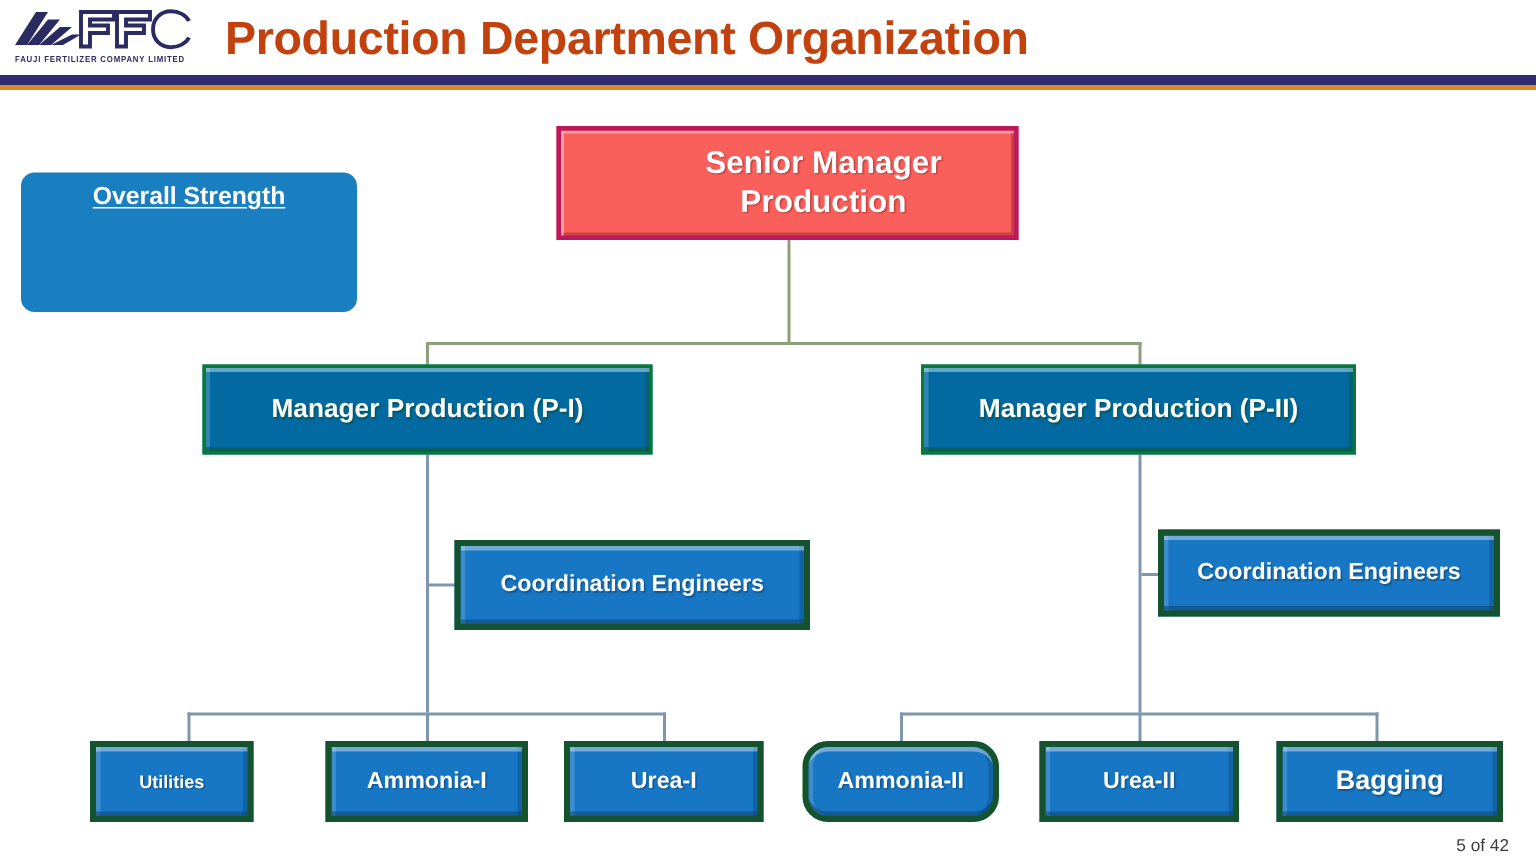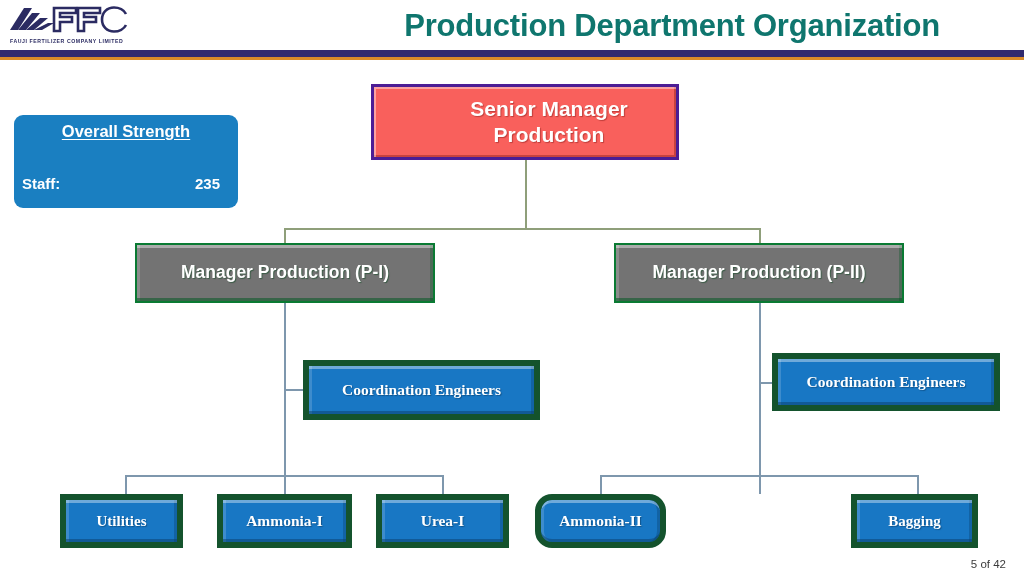--- a/index.html
+++ b/index.html
@@ -47,24 +47,24 @@
     white-space: nowrap;
     transform: scaleY(1.1);
     transform-origin: left top;
   }
 
   #page-title {
     position: absolute;
     left: 150px;
     top: 8px;
     width: 790px;
-    text-align: right;
+    text-align: left;
     font-size: 31px;
     font-weight: bold;
-    color: #0f766e;
+    color: #c2410c;
     letter-spacing: -0.2px;
     white-space: nowrap;
   }
 
   #bar-navy {
     position: absolute;
     left: 0;
     top: 50px;
     width: 1024px;
     height: 7px;
@@ -142,49 +142,48 @@
     justify-content: center;
     text-align: center;
     color: #ffffff;
     font-weight: bold;
     line-height: 1.22;
   }
 
   
   .node.red {
     background: #f9605c;
-    border: 3px solid #4c1d95;
+    border: 3px solid #be185d;
     box-shadow:
       inset 3px 3px 0 -1px rgba(255,255,255,0.42),
       inset -3px -3px 0 -1px rgba(140,30,28,0.45);
     text-shadow: 1px 1px 1px rgba(120,20,18,0.45);
     padding-left: 48px;
   }
   
   .node.green {
-    background: #737373;
+    background: #0369a1;
     border: 2px solid #0a7a33;
     box-shadow:
       inset 0 4px 0 -1px rgba(255,255,255,0.40),
       inset 0 -4px 0 -1px rgba(6,88,36,0.55),
       inset 4px 0 0 -1px rgba(255,255,255,0.18),
       inset -4px 0 0 -1px rgba(6,88,36,0.35);
     text-shadow: 1px 1px 1px rgba(5,70,28,0.5);
   }
   
   .node.blue {
     background: #1877c4;
-    border: 6px solid #14532d;
+    border: 4px solid #14532d;
     box-shadow:
       inset 0 4px 0 -1px rgba(255,255,255,0.38),
       inset 0 -4px 0 -1px rgba(9,62,106,0.50),
       inset 4px 0 0 -1px rgba(255,255,255,0.16),
       inset -4px 0 0 -1px rgba(9,62,106,0.34);
     text-shadow: 1px 1px 1px rgba(7,52,90,0.5);
-    font-family: Liberation Serif, serif;
   }
 
   
   #page-number {
     position: absolute;
     right: 18px;
     bottom: 6px;
     font-size: 11.5px;
     color: #3b3b3b;
   }
@@ -211,24 +210,20 @@
     <div class="logo-sub">FAUJI FERTILIZER COMPANY LIMITED</div>
   </div>
 
   <div id="page-title">Production Department Organization</div>
 
   <div id="bar-navy"></div>
   <div id="bar-gold"></div>
 
   <div id="strength-box">
     <div id="strength-title">Overall Strength</div>
-    <div class="strength-row" id="strength-row-1">
-      <span class="k">Staff:</span>
-      <span class="v">235</span>
-    </div>
   </div>
 
   <div class="ln" style="left:525px; top:160px; width:2px; height:69px;"></div>
   <div class="ln" style="left:284px; top:228px; width:477px; height:2px;"></div>
   <div class="ln" style="left:284px; top:228px; width:2px; height:15px;"></div>
   <div class="ln" style="left:759px; top:228px; width:2px; height:15px;"></div>
 
   <div class="ln blue" style="left:284px; top:303px; width:2px; height:172px;"></div>
   <div class="ln blue" style="left:286px; top:389px; width:18px; height:2px;"></div>
   <div class="ln blue" style="left:125px; top:475px; width:319px; height:2px;"></div>
@@ -257,36 +252,39 @@
   </div>
 
   <div class="node blue" style="left:303px; top:360px; width:237px; height:60px; font-size:15.5px;">
     <span>Coordination  Engineers</span>
   </div>
 
   <div class="node blue" style="left:772px; top:353px; width:228px; height:58px; font-size:15.5px;">
     <span>Coordination  Engineers</span>
   </div>
 
-  <div class="node blue" style="left:60px; top:494px; width:123px; height:54px; font-size:15px;">
+  <div class="node blue" style="left:60px; top:494px; width:109px; height:54px; font-size:12px;">
     <span>Utilities</span>
   </div>
 
   <div class="node blue" style="left:217px; top:494px; width:135px; height:54px; font-size:15.5px;">
     <span>Ammonia-I</span>
   </div>
 
   <div class="node blue" style="left:376px; top:494px; width:133px; height:54px; font-size:15.5px;">
     <span>Urea-I</span>
   </div>
 
   <div class="node blue" style="left:535px; top:494px; width:131px; height:54px; font-size:15.5px;border-radius:17px;">
     <span>Ammonia-II</span>
   </div>
 
-
-  <div class="node blue" style="left:851px; top:494px; width:127px; height:54px; font-size:15px;">
+  <div class="node blue" style="left:693px; top:494px; width:133px; height:54px; font-size:15.5px;">
+    <span>Urea-II</span>
+  </div>
+
+  <div class="node blue" style="left:851px; top:494px; width:151px; height:54px; font-size:18px;">
     <span>Bagging</span>
   </div>
 
   <div id="page-number">5 of 42</div>
 
 </div>
 
 </body></html>

